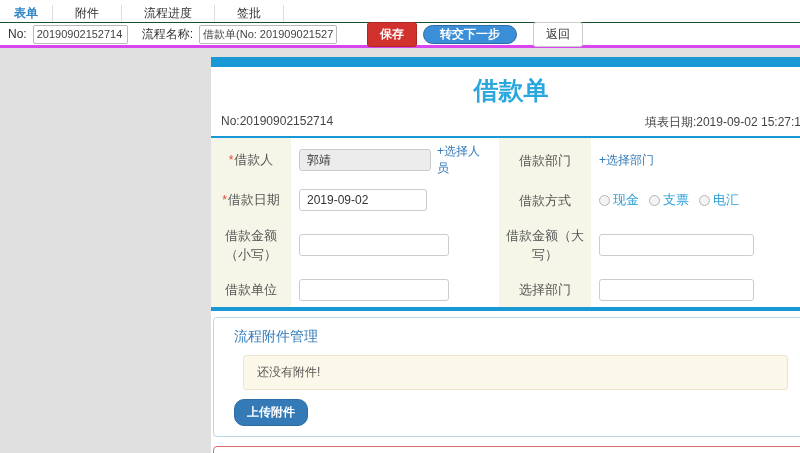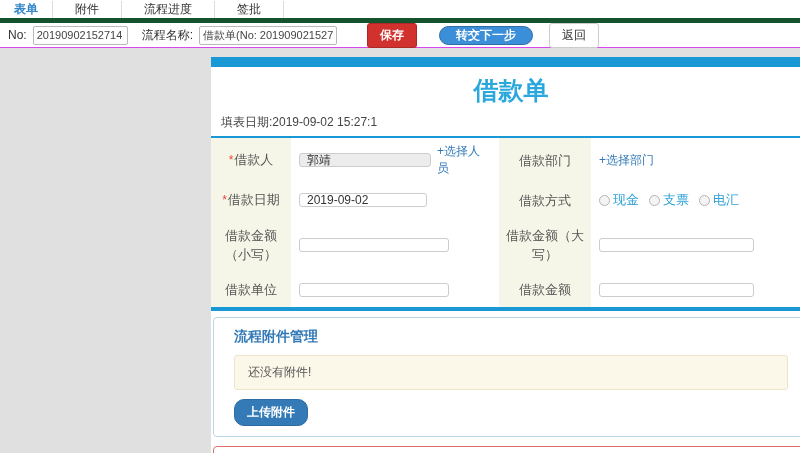--- a/index.html
+++ b/index.html
@@ -1,64 +1,64 @@
 <!DOCTYPE html>
 <html><head>
 <meta charset="utf-8">
 <style>
   * { margin:0; padding:0; box-sizing:border-box; }
   html,body { width:800px; height:453px; overflow:hidden; }
   body { font-family:"Liberation Sans","DejaVu Sans",sans-serif; background:#e0e0e0; position:relative; }
 
   
-  .tabbar { height:23px; background:#fff; border-bottom:5px solid #14532d; display:flex; align-items:flex-end; }
+  .tabbar { height:23px; background:#fff; border-bottom:1px solid #14532d; display:flex; align-items:flex-end; }
   .tab { display:flex; align-items:center; padding:0 22px; font-size:12px; color:#333; border-right:1px solid #ddd; cursor:pointer; background:#fff; }
   .tab:first-child { padding:0 14px; }
   .tab.active { color:#3385c6; font-weight:bold; }
 
   
-  .actionbar { height:25px; background:#fff; border-bottom:1px solid #d946ef; display:flex; align-items:center; padding:0 8px; gap:6px; }
+  .actionbar { height:25px; background:#fff; border-bottom:3px solid #d946ef; display:flex; align-items:center; padding:0 8px; gap:6px; }
   .actionbar label { font-size:12px; color:#333; }
   .txt { height:19px; border:1px solid #b9b9b9; border-radius:2px; font-size:11px; padding:0 3px; color:#444; font-family:"Liberation Sans",sans-serif; }
   #no-input { width:95px; }
   #flow-input { width:138px; }
   .btn { font-size:12px; border-radius:3px; padding:3px 12px; cursor:pointer; border:1px solid transparent; font-family:"Liberation Sans",sans-serif; }
   .btn-red { background:#d2322d; border-color:#ac2925; color:#fff; margin-left:24px; font-weight:bold; }
-  .btn-blue { background:#3b8fd8; border-color:#2e6da4; color:#fff; margin-left:16px; font-weight:bold; padding:0 16px;border-radius:11px; }
+  .btn-blue { background:#3b8fd8; border-color:#2e6da4; color:#fff; margin-left:0; font-weight:bold; padding:0 16px;border-radius:11px; }
   .btn-default { background:#fff; border-color:#ccc; color:#333; margin-left:10px;text-align:center; }
 
   
   .page { position:absolute; top:49px; left:0; right:0; bottom:0; background:#e0e0e0; }
   .panel { position:absolute; left:211px; top:8px; width:600px; background:#fff; min-height:500px; }
   .panel-topbar { height:10px; background:#1899d5; }
   .form-title { text-align:center; font-size:25px; font-weight:bold; color:#2aa7dc; margin:7px 0 5px; }
   .meta-row { display:flex; justify-content:space-between; padding:2px 10px 5px; font-size:12px; color:#444; white-space:nowrap; }
   .blue-divider { border-bottom:2px solid #1899d5; }
 
   
   .form-grid { display:grid; grid-template-columns:80px 208px 92px 1fr; }
   .label-cell { background:#f6f6e8; display:flex; align-items:center; justify-content:center; text-align:center; padding:8px 7px; font-size:13px; color:#555; line-height:19px; }
   .field-cell { background:#fff; display:flex; align-items:center; padding:5px 8px; gap:6px; }
   .req { color:#e43; margin-right:1px; font-size:12px; }
-  .finput { height:14px; border:1px solid #ccc; border-radius:3px; font-size:12px; padding:0 7px; color:#333; font-family:"Liberation Sans",sans-serif; background:#fff; }
+  .finput { height:22px; border:1px solid #ccc; border-radius:3px; font-size:12px; padding:0 7px; color:#333; font-family:"Liberation Sans",sans-serif; background:#fff; }
   .readonly { background:#ececec; }
   .sel-link { font-size:12px; color:#337ab7; text-decoration:none; cursor:pointer; }
   .radio-group { display:flex; align-items:center; gap:10px; }
   .radio-opt { display:flex; align-items:center; gap:3px; cursor:pointer; }
   .radio-circle { width:11px; height:11px; border-radius:50%; border:1px solid #b5b5b5; background:#f4f4f4; display:inline-block; }
   .radio-label { font-size:13px; color:#2da0d8; }
   .panel-bottombar { height:4px; background:#1899d5; }
 
   
   .subpanel { margin:6px 2px 0; border-radius:4px; padding:10px 20px 10px; }
   .subpanel.attach { border:1px solid #b9d7e9; }
   .subpanel.approve { border:1px solid #d9706c; margin-top:9px; padding-bottom:20px; }
-  .subpanel-title { font-size:14px; font-weight:bold; }
+  .subpanel-title { font-size:14px; font-weight:normal; }
   .attach .subpanel-title { color:#337ab7; }
-  .alert-box { margin-top:9px; background:#fcf8e9; border:1px solid #ece4cd; border-radius:3px; padding:8px 13px; font-size:12px; color:#555; }
+  .alert-box { margin-top:9px; background:#fcf8e9; border:1px solid #ece4cd; border-radius:3px; padding:8px 13px; font-size:12px; color:#555;margin-left:9px; }
   .upload-btn { margin-top:9px; background:#337ab7; border:1px solid #2e6da4; color:#fff; font-size:12px; font-weight:bold; padding:4px 12px; border-radius:10px; cursor:pointer; font-family:"Liberation Sans",sans-serif; }
 </style>
 </head>
 <body>
 
 <div class="tabbar">
   <div class="tab active">
       <span>表单</span>
     </div>
   <div class="tab">
@@ -80,20 +80,21 @@
   <button class="btn btn-red">保存</button>
   <button class="btn btn-blue">转交下一步</button>
   <button class="btn btn-default">返回</button>
 </div>
 
 <div class="page">
   <div class="panel">
     <div class="panel-topbar"></div>
     <div class="form-title">借款单</div>
     <div class="meta-row">
+      <span>No:20190902152714</span>
       <span>填表日期:2019-09-02 15:27:1</span>
     </div>
     <div class="blue-divider"></div>
 
     <div class="form-grid">
 
       <div class="label-cell">
         <span><span class="req">*</span><span>借款人</span></span>
       </div>
       <div class="field-cell">
@@ -146,21 +147,21 @@
         <input class="finput" style="width: 155px;" value="">
       </div>
 
       <div class="label-cell">
           <span>借款单位</span>
         </div>
       <div class="field-cell">
         <input class="finput" style="width: 150px;" value="">
       </div>
       <div class="label-cell">
-          <span>借款金额</span>
+          <span>选择部门</span>
         </div>
       <div class="field-cell">
         <input class="finput" style="width: 155px;" value="">
       </div>
     </div>
     <div class="panel-bottombar"></div>
 
     <div class="subpanel attach">
       <div class="subpanel-title">流程附件管理</div>
       <div class="alert-box">还没有附件!</div>

